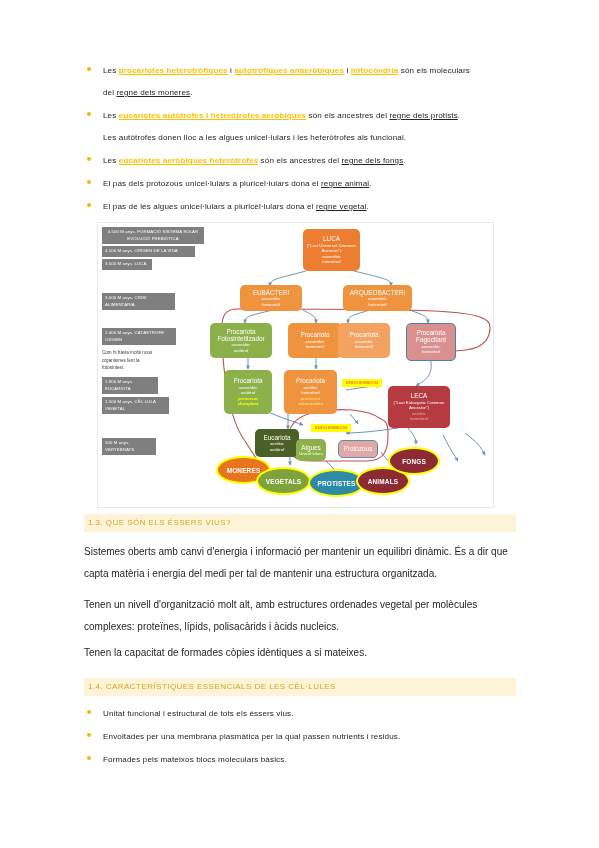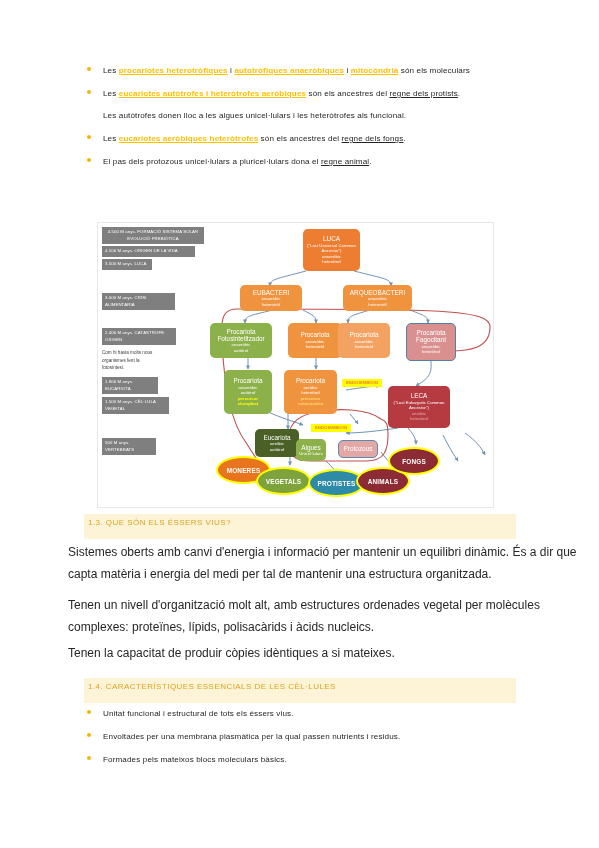--- a/index.html
+++ b/index.html
@@ -75,46 +75,50 @@
   .e-mon{background:#E8741E;}
   .e-veg{background:#7FA33C;}
   .e-pro{background:#2E8BA8;}
   .e-ani{background:#8C2B33;}
   .e-fon{background:#8C2B33;}
 
   svg.links{position:absolute;left:0;top:0;width:395px;height:284px;overflow:visible;}
 
   
   .sechead{
-    position:absolute;left:84px;width:432px;height:25px;
+    position:absolute;left:84px;width:432px;height:18px;
     background:#FDF3D6;color:#D9A520;
     font-size:8px;letter-spacing:.45px;line-height:18px;padding-left:4px;
     box-sizing:border-box;
   }
-  .para{position:absolute;left:68px;width:432px;font-size:12px;line-height:22px;color:#262626;text-align:justify;}
+  .para{position:absolute;left:84px;width:432px;font-size:10px;line-height:22px;color:#262626;text-align:justify;}
   .para .l{display:block;white-space:nowrap;}
 </style>
 </head>
 <body>
 
 <div class="page">
 
   <div class="bullets">
     <div class="bul">
       <div class="ln"><span class="rich"><span>Les </span><span class="hl">procariotes heterotròfiques</span><span> i </span><span class="hl">autotròfiques anaeròbiques</span><span> i </span><span class="hl">mitocòndria</span><span> són els moleculars</span></span></div>
+      <div class="ln"><span class="rich"><span>del </span><span class="ul">regne dels moneres</span><span>.</span></span></div>
     </div>
     <div class="bul">
       <div class="ln"><span class="rich"><span>Les </span><span class="hl">eucariotes autòtrofes i heteròtrofes aeròbiques</span><span> són els ancestres del </span><span class="ul">regne dels protists</span><span>.</span></span></div>
       <div class="ln"><span class="rich"><span>Les autòtrofes donen lloc a les algues unicel·lulars i les heteròtrofes als funcional.</span></span></div>
     </div>
     <div class="bul">
       <div class="ln"><span class="rich"><span>Les </span><span class="hl">eucariotes aeròbiques heteròtrofes</span><span> són els ancestres del </span><span class="ul">regne dels fongs</span><span>.</span></span></div>
     </div>
     <div class="bul">
       <div class="ln"><span class="rich"><span>El pas dels protozous unicel·lulars a pluricel·lulars dona el </span><span class="ul">regne animal</span><span>.</span></span></div>
+    </div>
+    <div class="bul">
+      <div class="ln"><span class="rich"><span>El pas de les algues unicel·lulars a pluricel·lulars dona el </span><span class="ul">regne vegetal</span><span>.</span></span></div>
     </div>
   </div>
 
   <div class="diagram">
 
     <svg class="links">
       <defs>
         <marker id="ah" markerWidth="5" markerHeight="5" refX="3.6" refY="2" orient="auto">
           <path d="M0,0 L4,2 L0,4 z" fill="#6E93B8"></path>
         </marker>
@@ -266,21 +270,21 @@
     <span class="l">Sistemes oberts amb canvi d'energia i informació per mantenir un equilibri dinàmic. És a dir que</span>
     <span class="l">capta matèria i energia del medi per tal de mantenir una estructura organitzada.</span>
   </div>
 
   <div class="para" style="top:594px;">
     <span class="l">Tenen un nivell d'organització molt alt, amb estructures ordenades vegetal per molècules</span>
     <span class="l">complexes: proteïnes, lípids, polisacàrids i àcids nucleics.</span>
   </div>
 
   <div class="para" style="top:642px;">
-    <span class="l">Tenen la capacitat de produir còpies idèntiques a si mateixes.</span>
+    <span class="l">Tenen la capacitat de formades còpies idèntiques a si mateixes.</span>
   </div>
 
   <div class="sechead" style="top:678px;">1.4. CARACTERÍSTIQUES ESSENCIALS DE LES CÈL·LULES</div>
 
   <div class="bullets" style="top:703px;">
     <div class="bul">
       <div class="ln">Unitat funcional i estructural de tots els éssers vius.</div>
     </div>
     <div class="bul">
       <div class="ln">Envoltades per una membrana plasmàtica per la qual passen nutrients i residus.</div>

